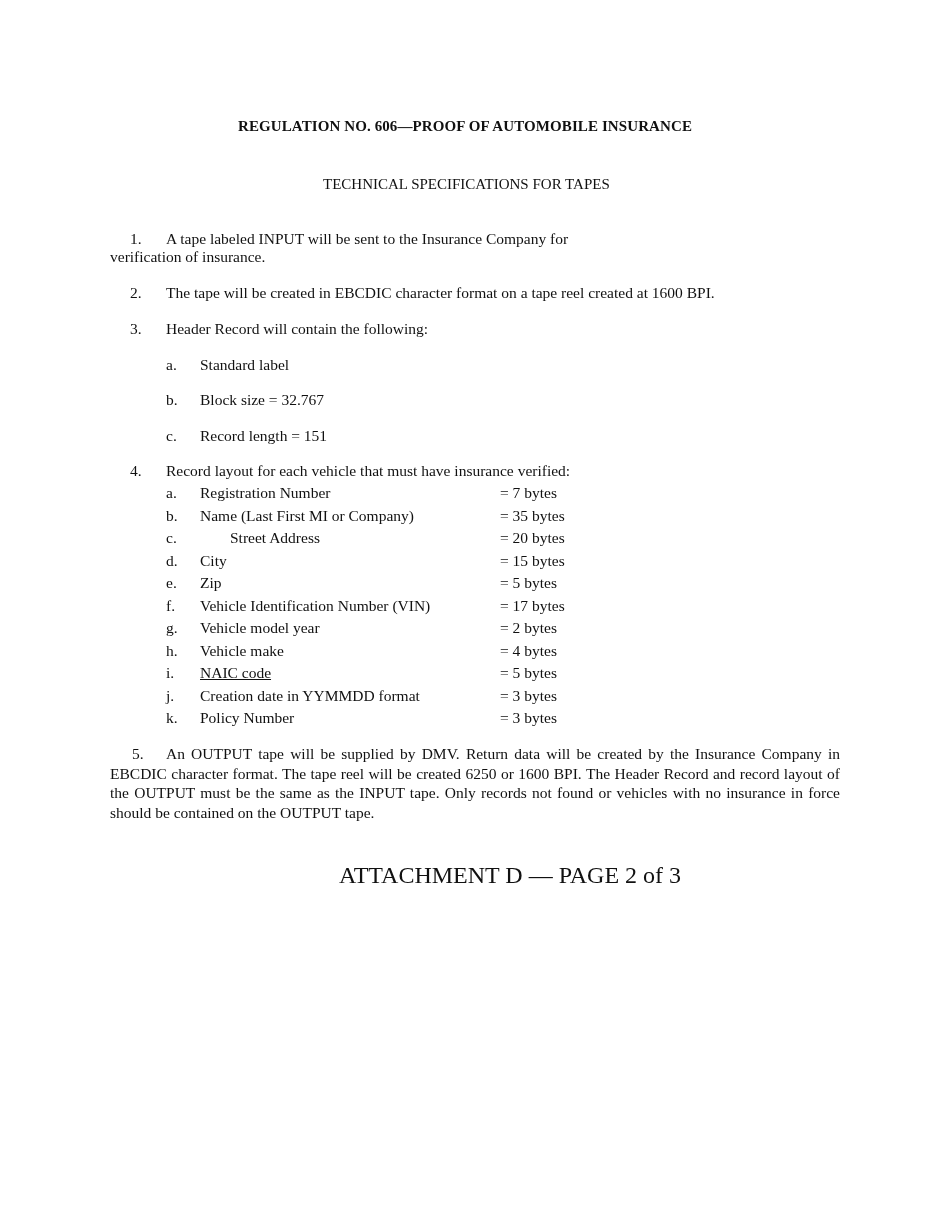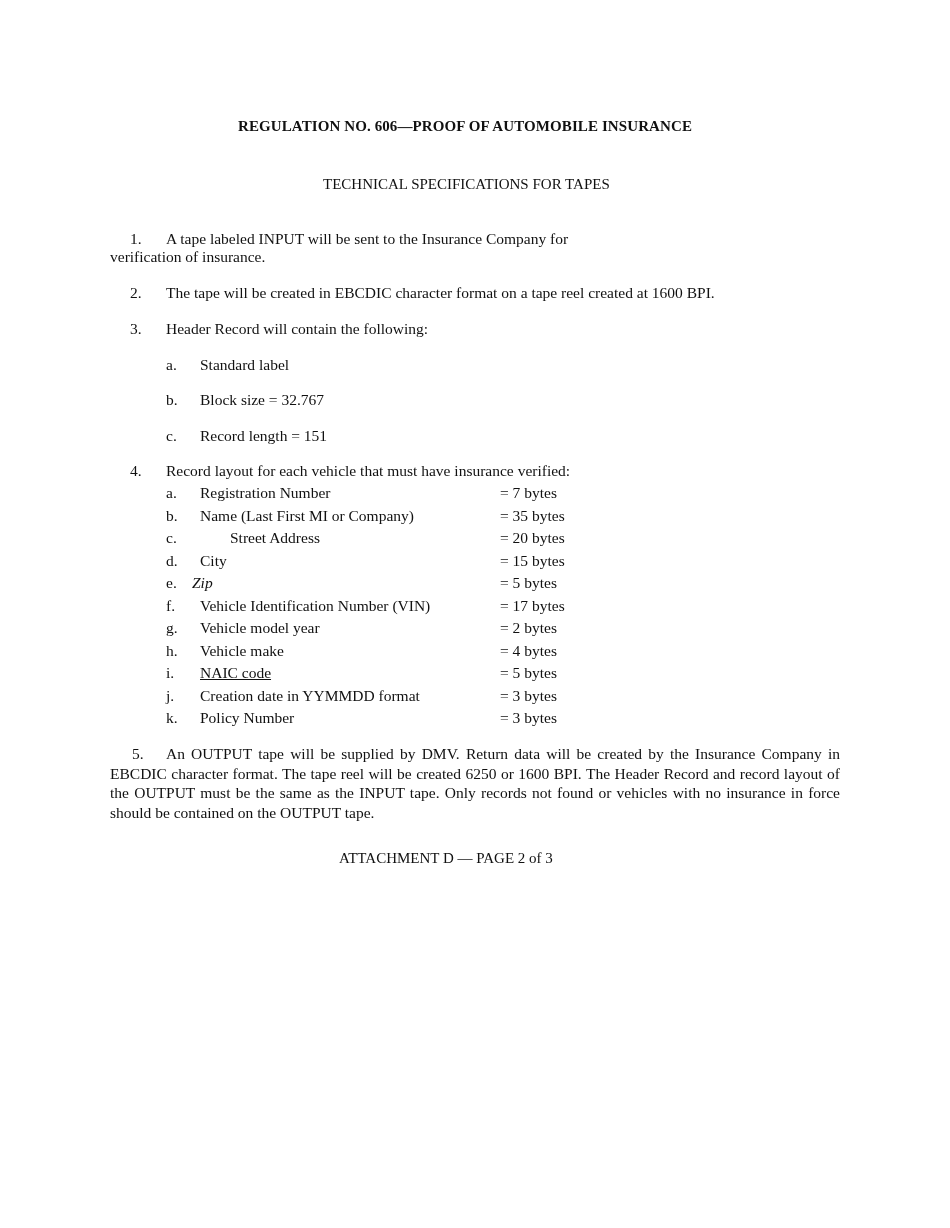--- a/index.html
+++ b/index.html
@@ -6,21 +6,21 @@
   body {
     width: 950px; height: 1228px; position: relative; overflow: hidden;
     font-family: "Liberation Serif", "DejaVu Serif", serif;
     color: #111;
     font-size: 15.5px;
   }
   .abs { position: absolute; white-space: nowrap; }
   .title { font-weight: bold; font-size: 15px; letter-spacing: 0.1px; }
   .subtitle { font-size: 15px; }
   .num { width: 30px; }
-  .footer { font-size: 15px; }
+  .footer { font-size: 24px; margin-top: 12px; }
   .para5 { left: 110px; top: 744px; width: 730px; white-space: normal; line-height: 19.5px; text-align: justify; }
   .para5 .lead { display: inline-block; width: 56px; text-indent: 22px; }
 </style>
 </head>
 <body>
 
 <div>
 
   <div class="abs title" style="left:238px; top:118px;">REGULATION NO. 606—PROOF OF AUTOMOBILE INSURANCE</div>
   <div class="abs subtitle" style="left:323px; top:176px;">TECHNICAL SPECIFICATIONS FOR TAPES</div>
@@ -56,21 +56,21 @@
 
     <div class="abs" style="left:166px; top:529px;">c.</div>
     <div class="abs" style="left:192px; top:529px;margin-left:38px;">Street Address</div>
     <div class="abs" style="left:500px; top:529px;">= 20 bytes</div>
 
     <div class="abs" style="left:166px; top:552px;">d.</div>
     <div class="abs" style="left:200px; top:552px;">City</div>
     <div class="abs" style="left:500px; top:552px;">= 15 bytes</div>
 
     <div class="abs" style="left:166px; top:574px;">e.</div>
-    <div class="abs" style="left:192px; top:574px;font-style:italic;">Zip</div>
+    <div class="abs" style="left:200px; top:574px;">Zip</div>
     <div class="abs" style="left:500px; top:574px;">= 5 bytes</div>
 
     <div class="abs" style="left:166px; top:597px;">f.</div>
     <div class="abs" style="left:200px; top:597px;">Vehicle Identification Number (VIN)</div>
     <div class="abs" style="left:500px; top:597px;">= 17 bytes</div>
 
     <div class="abs" style="left:166px; top:619px;">g.</div>
     <div class="abs" style="left:200px; top:619px;">Vehicle model year</div>
     <div class="abs" style="left:500px; top:619px;">= 2 bytes</div>
 

